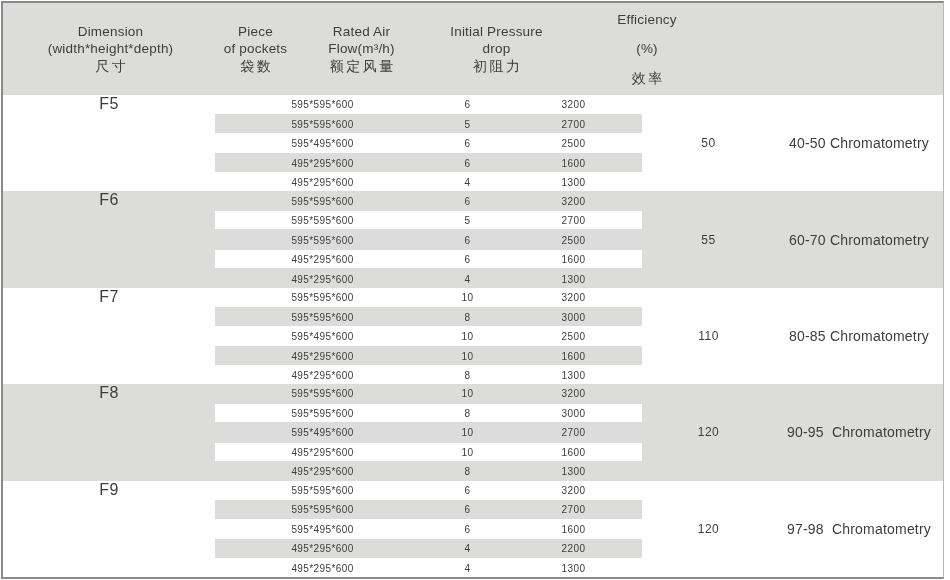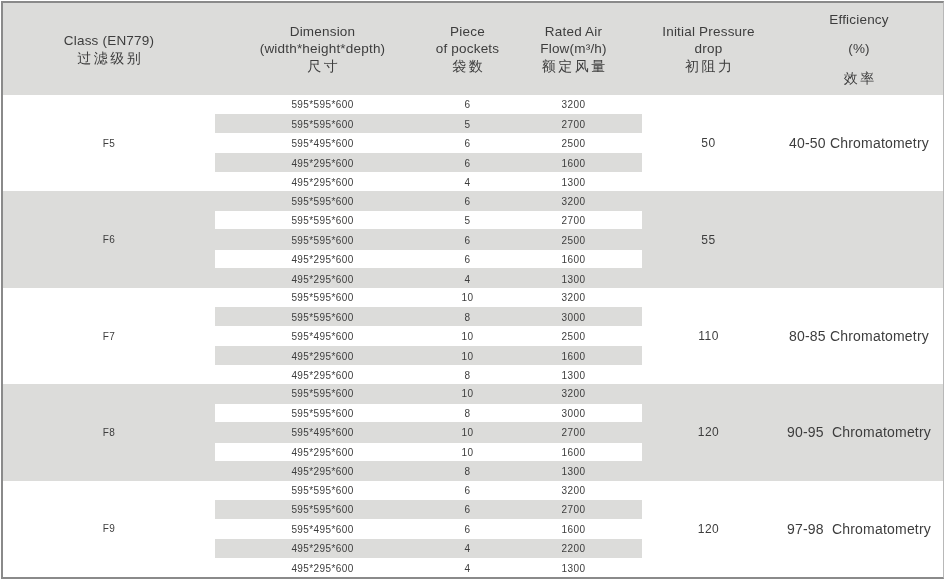--- a/index.html
+++ b/index.html
@@ -33,22 +33,22 @@
   .w5 { width: 133px; }
   .w6 { width: 168px; gap: 12px; }
 
   
   .tbody { flex: 1; display: flex; flex-direction: column; }
   .sec { flex: 1; display: flex; }
   .sec-gray { background: #dcdcda; }
   .sec-white { background: #ffffff; }
 
   .class-c {
-    width: 212px; display: flex; align-items: center; justify-content: center;
-    font-size: 10px; letter-spacing: 0.5px;
+    width: 212px; display: flex; justify-content: center;
+    font-size: 16px; letter-spacing: 0.5px;
   }
   .mid { width: 427px; display: flex; flex-direction: column; }
   .r { flex: 1; display: flex; align-items: center; font-size: 10px; letter-spacing: 0.4px; }
   .r > span { padding-top: 1px; }
   .sec-white .r.striped { background: #dcdcda; background-clip: content-box; padding: 1px 0; }
   .sec-gray  .r.striped { background: #ffffff; background-clip: content-box; padding: 1px 0; }
 
   .dim-c { width: 215px; text-align: center; }
   .pk-c  { width: 75px;  text-align: center; }
   .fl-c  { width: 137px; text-align: center; }
@@ -62,25 +62,20 @@
     font-size: 14px; letter-spacing: 0.2px; white-space: pre; text-align: center;
   }
 </style>
 </head>
 <body>
 
 <div class="stage">
   <div class="frame">
 
     <div class="thead">
-      <div class="th w1">
-        <div>Class (EN779)</div>
-        <div></div>
-        <div class="h-zh">过滤级别</div>
-      </div>
       <div class="th w2">
         <div>Dimension</div>
         <div>(width*height*depth)</div>
         <div class="h-zh">尺寸</div>
       </div>
       <div class="th w3">
         <div>Piece</div>
         <div>of pockets</div>
         <div class="h-zh">袋数</div>
       </div>
@@ -163,20 +158,21 @@
             <span class="pk-c">6</span>
             <span class="fl-c">1600</span>
           </div>
           <div class="r">
             <span class="dim-c">495*295*600</span>
             <span class="pk-c">4</span>
             <span class="fl-c">1300</span>
           </div>
         </div>
         <div class="pr-c">55</div>
+        <div class="ef-c">60-70 Chromatometry</div>
       </div>
 
       <div class="sec sec-white">
         <div class="class-c">
           <span>F7</span>
         </div>
         <div class="mid">
           <div class="r">
             <span class="dim-c">595*595*600</span>
             <span class="pk-c">10</span>

